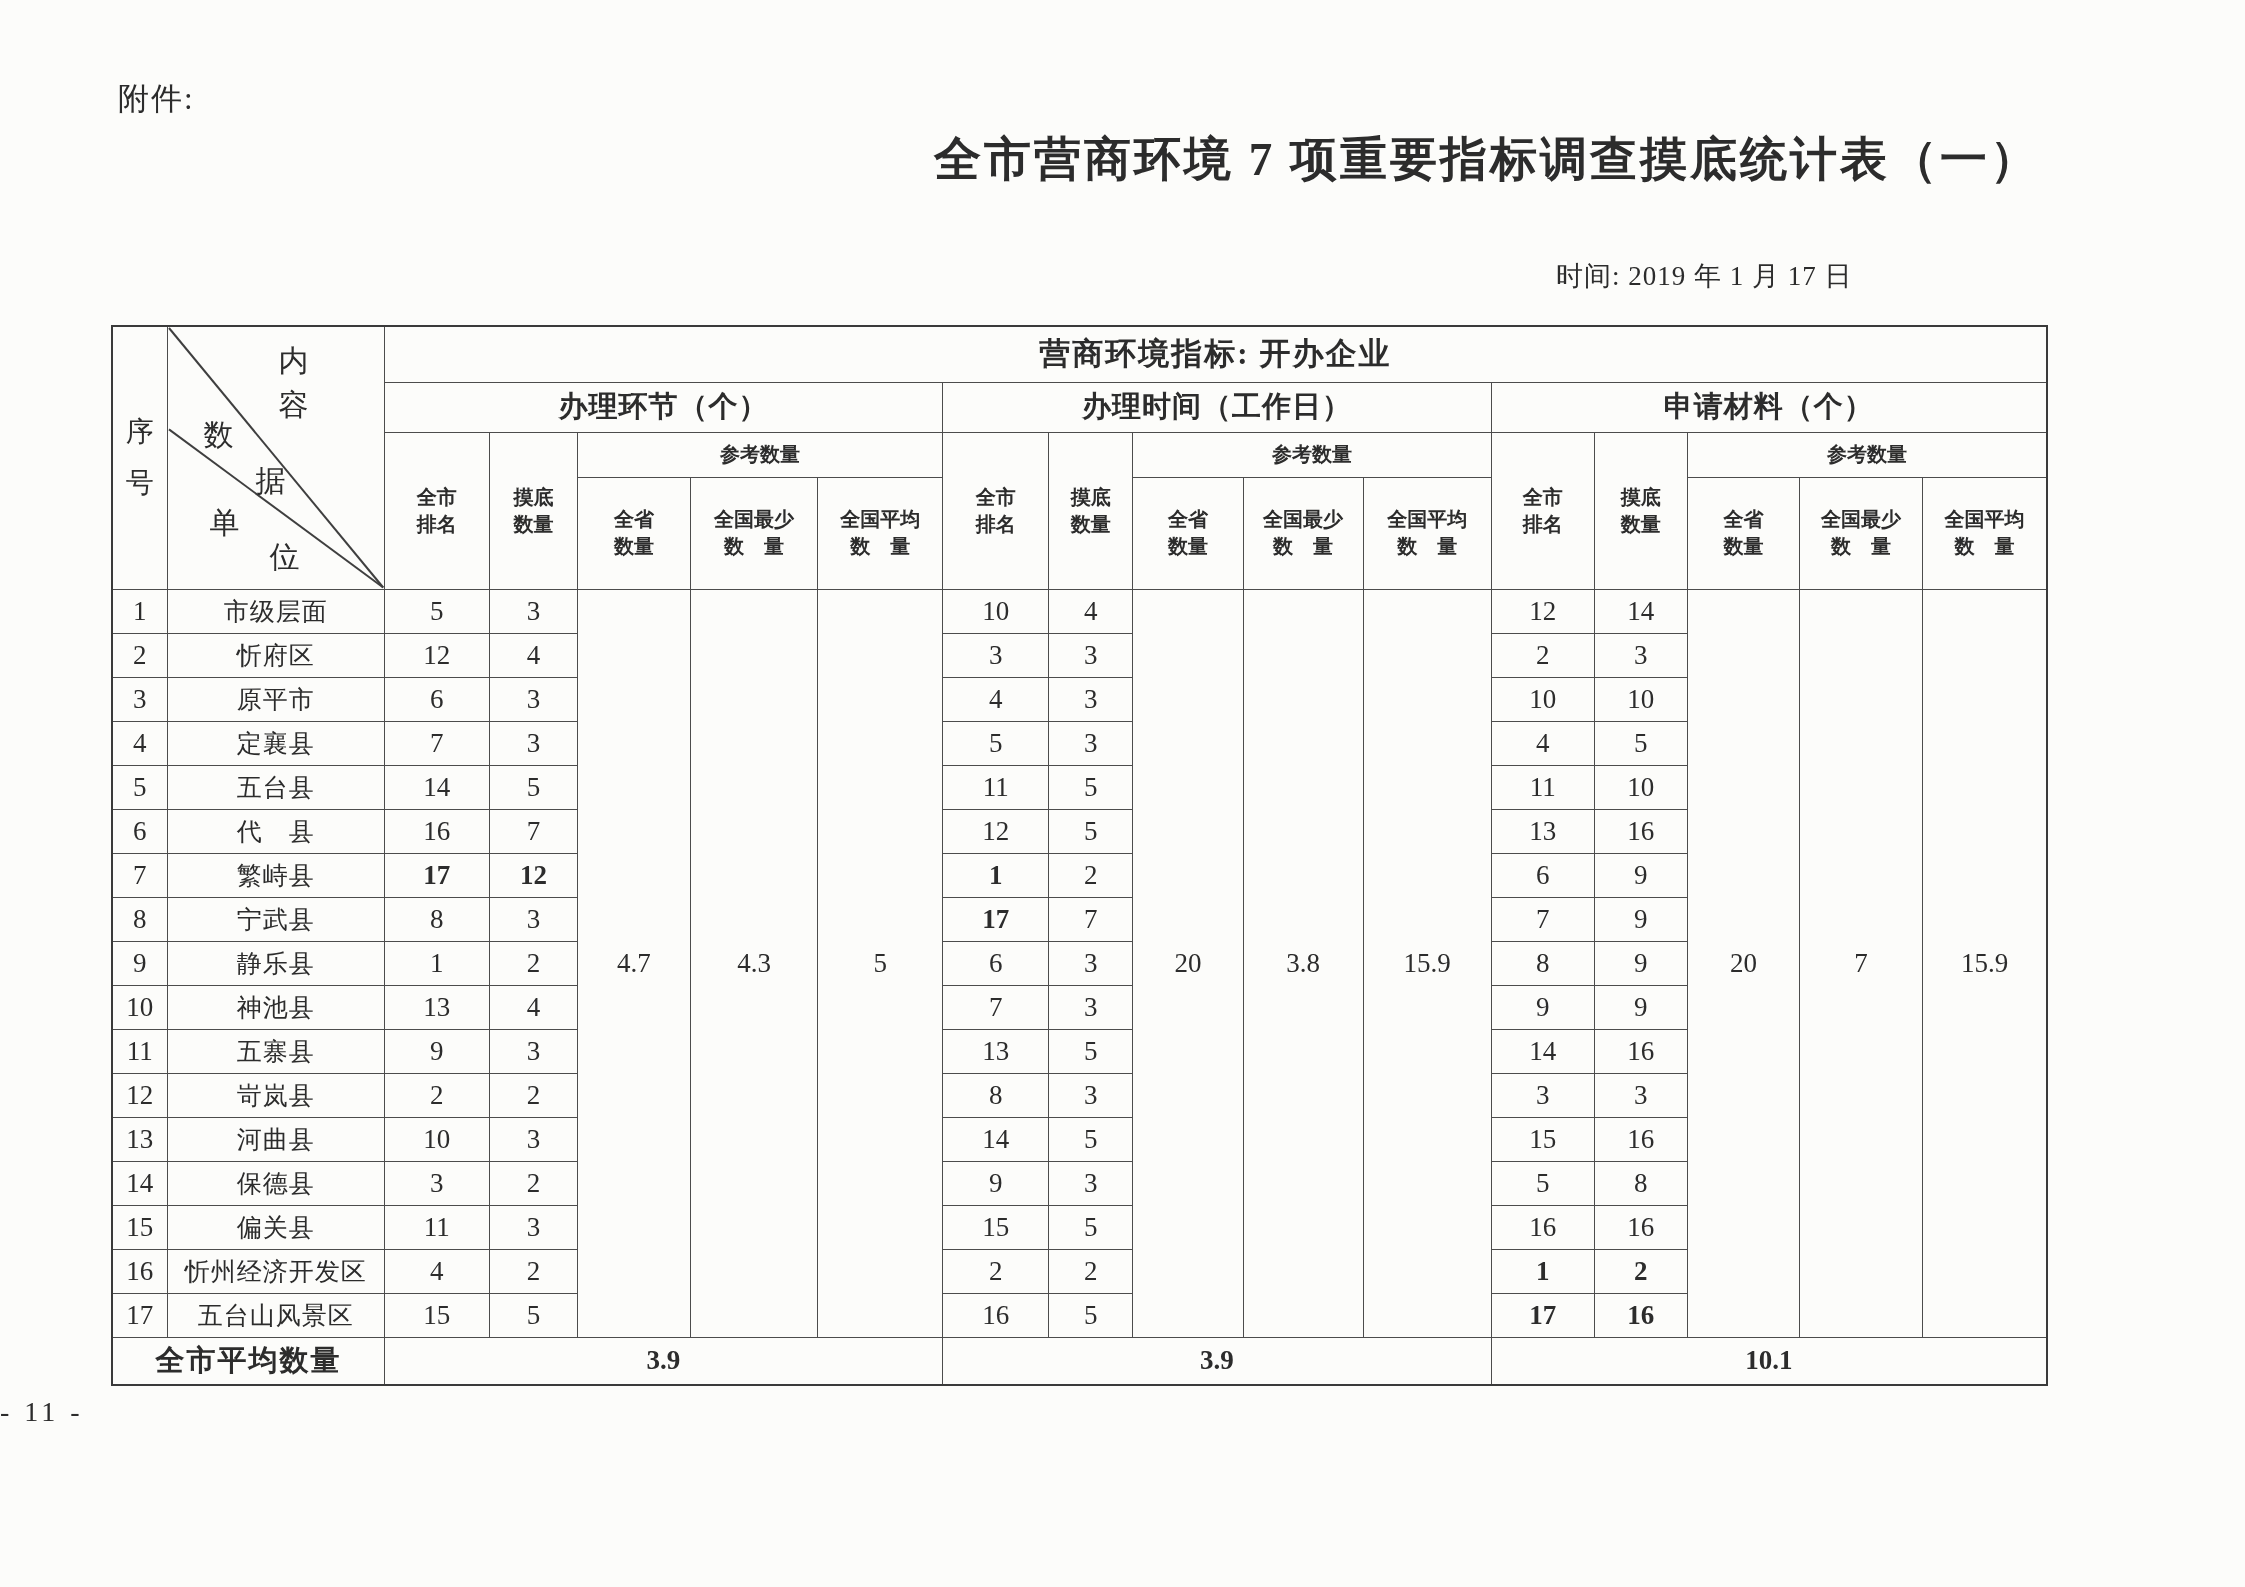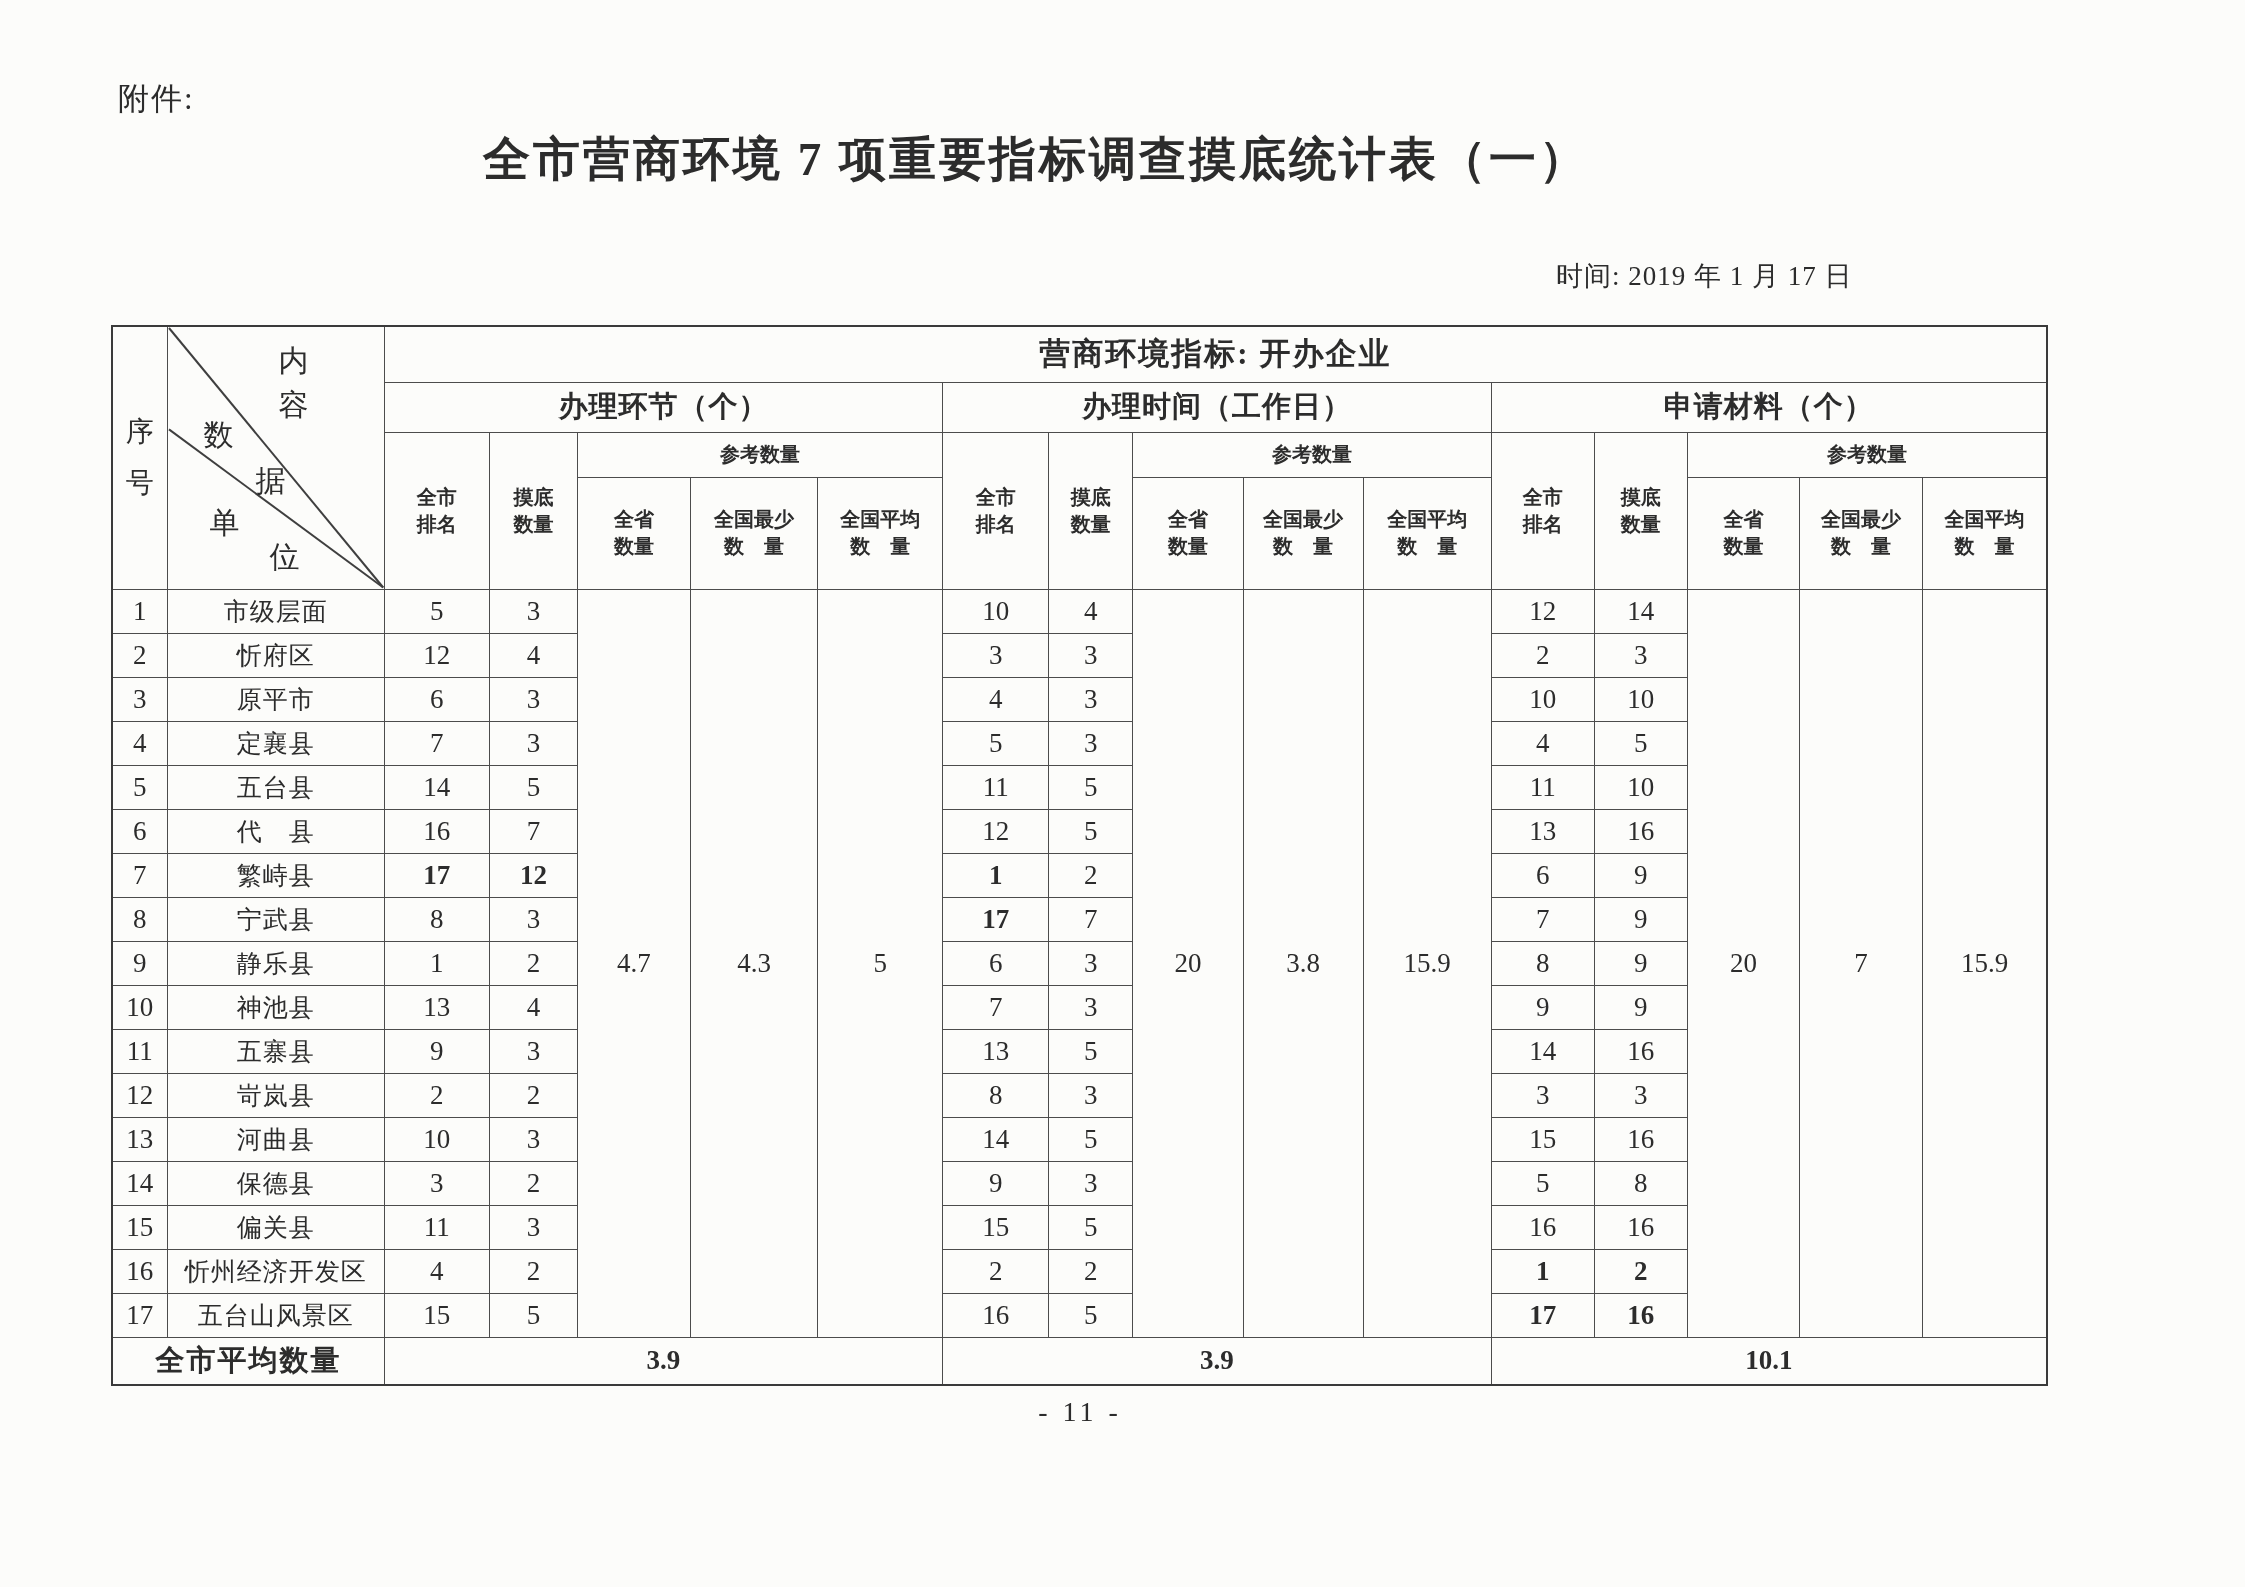--- a/index.html
+++ b/index.html
@@ -14,23 +14,23 @@
     overflow: hidden;
   }
   .attachment {
     position: absolute;
     left: 118px; top: 78px;
     font-size: 31px;
     letter-spacing: 2px;
   }
   .doc-title {
     position: absolute;
-    left: 16px; top: 128px;
+    left: 0; top: 128px;
     width: 2040px;
-    text-align: center;
+    text-align: right;
     font-size: 47px;
     font-weight: bold;
     letter-spacing: 3px;
   }
   .date-line {
     position: absolute;
     left: 1556px; top: 258px;
     font-size: 27px;
     letter-spacing: 1px;
   }
@@ -73,21 +73,20 @@
   tbody td { height: 44px; font-size: 27px; }
   td.unit { font-size: 25px; letter-spacing: 1px; }
   td.bold { font-weight: bold; }
   .avg-row td { height: 48px; }
   .avg-label { font-size: 29px; font-weight: bold; letter-spacing: 2px; }
   .avg-val { font-size: 27px; font-weight: bold; }
   .page-footer {
     position: absolute;
     left: 0; top: 1396px;
     width: 2160px;
-    text-align: center;
     font-size: 28px;
     letter-spacing: 4px;
   }
 </style>
 </head>
 <body>
 
 <div class="page">
 
   <div class="attachment">附件:</div>

